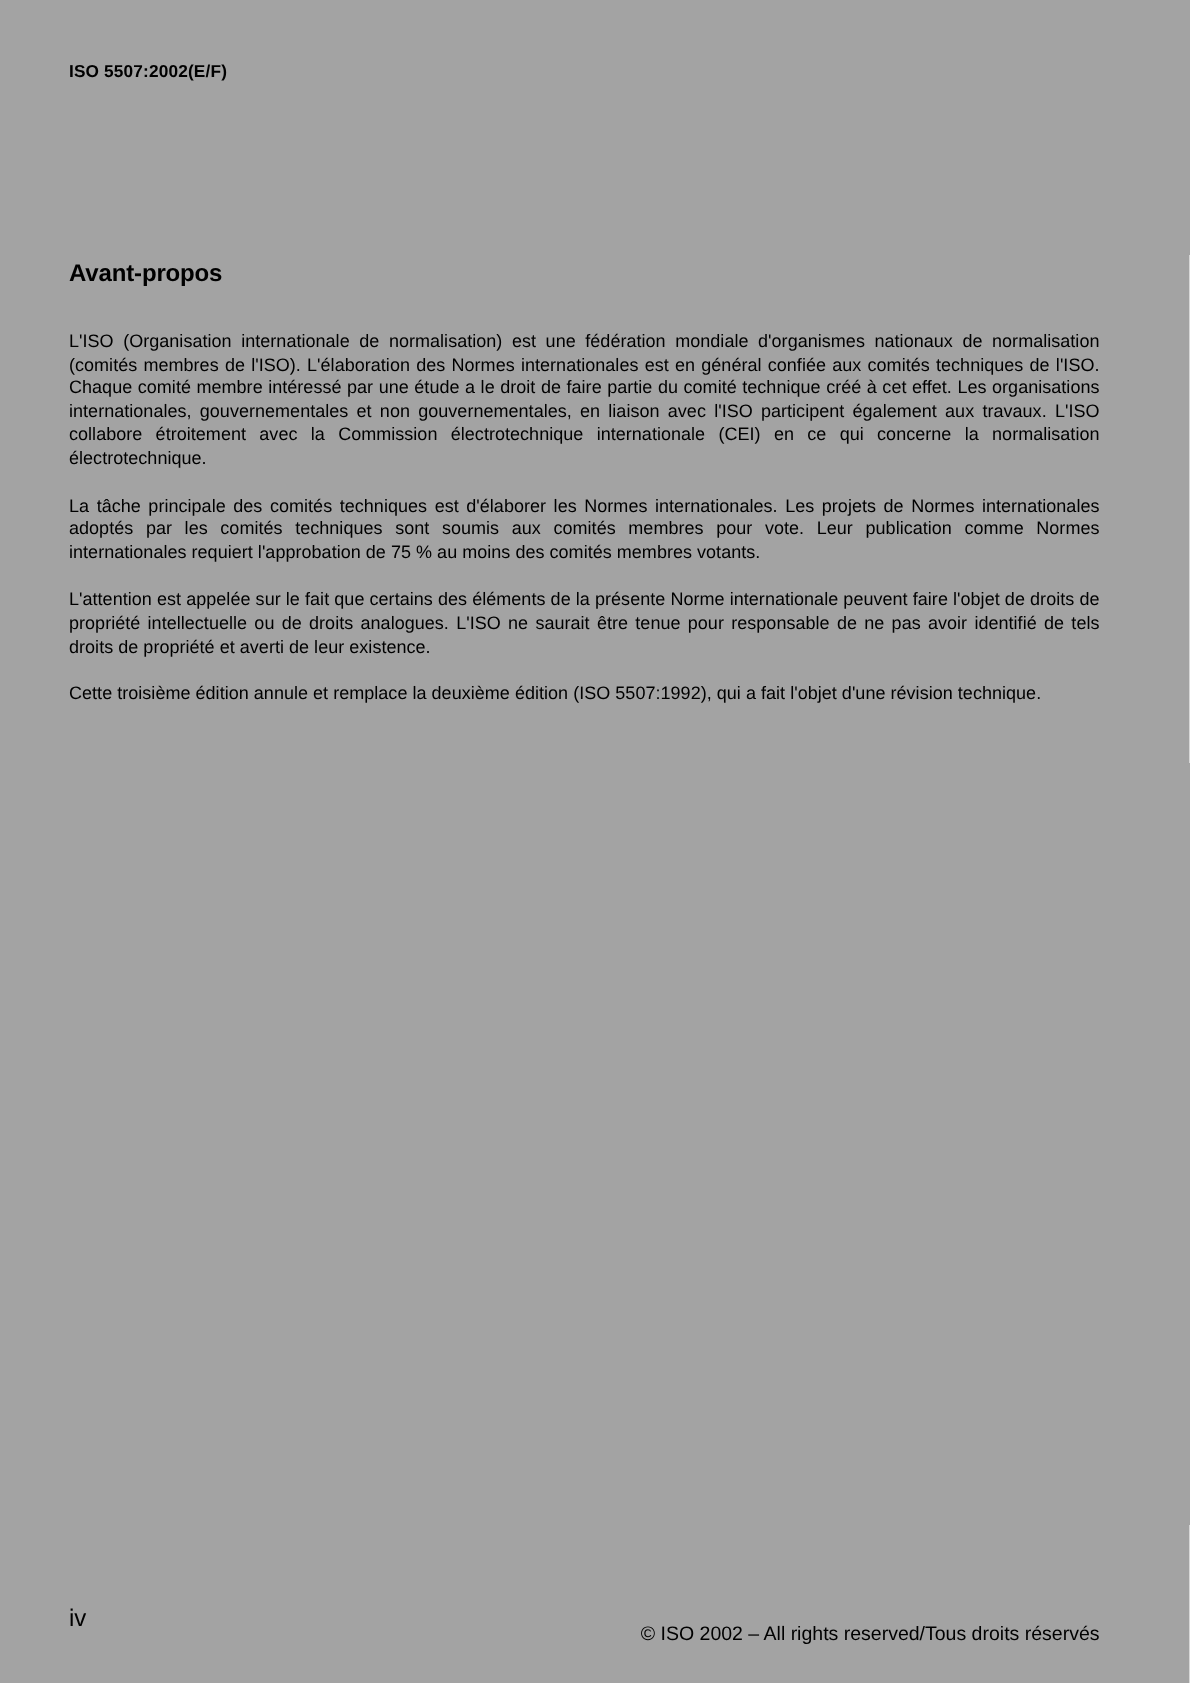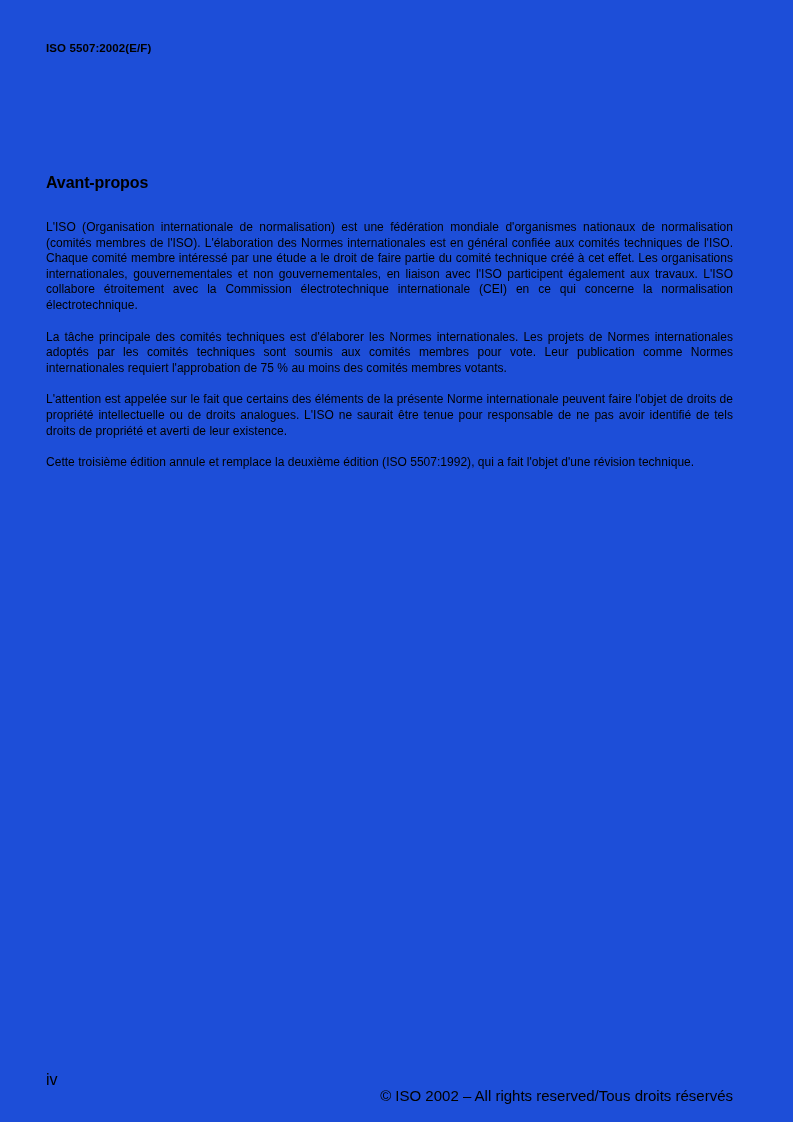--- a/index.html
+++ b/index.html
@@ -4,21 +4,21 @@
 <style>
   html, body {
     margin: 0;
     padding: 0;
     background: #ffffff;
   }
   .page {
     position: relative;
     width: 793px;
     height: 1122px;
-    background: #1d4ed8;
+    background: #a3a3a3;
     margin: 0 auto;
     overflow: hidden;
     font-family: "Liberation Sans", sans-serif;
     color: #000000;
     -webkit-font-smoothing: antialiased;
   }
 
   
   .running-header {
     position: absolute;
@@ -73,22 +73,22 @@
   .footer-page-number {
     position: absolute;
     left: 0;
     top: 0;
     font-size: 16px;
     line-height: 14px;
   }
   .footer-copyright {
     position: absolute;
     right: 0;
-    top: 16px;
-    font-size: 15px;
+    top: 9px;
+    font-size: 13px;
     line-height: 14px;
     white-space: nowrap;
   }
 </style>
 </head>
 <body>
 
 <div class="page">
 
   <div class="running-header">ISO 5507:2002(E/F)</div>

